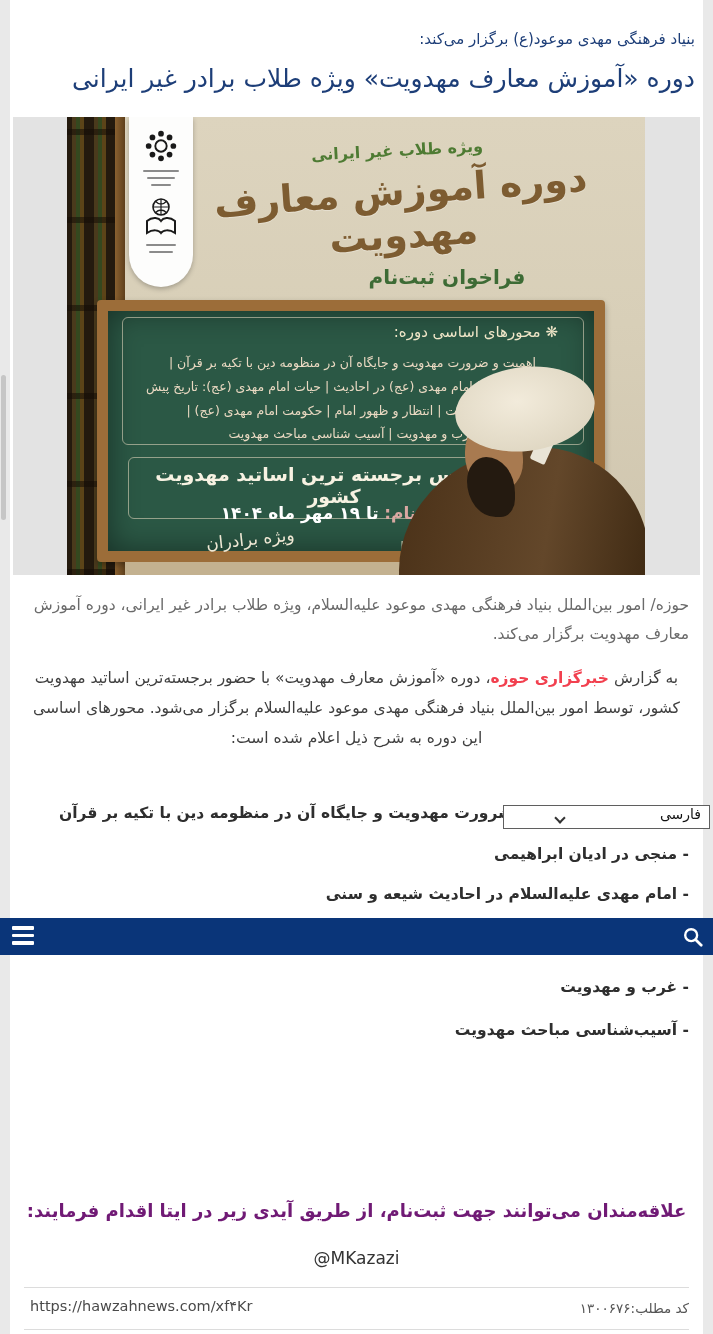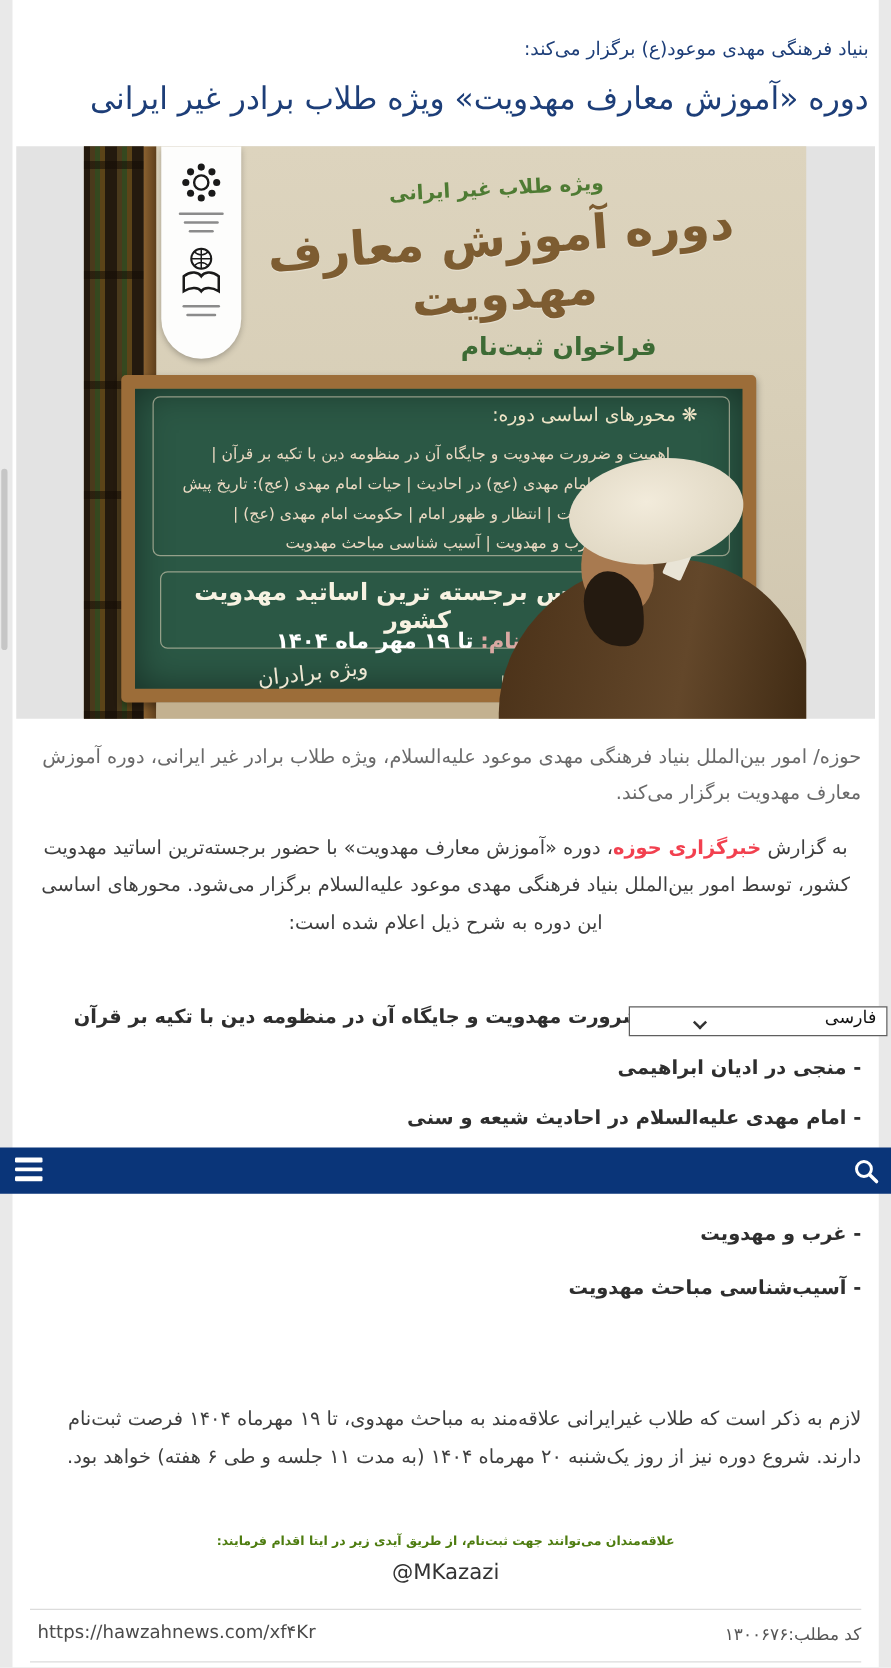--- a/index.html
+++ b/index.html
@@ -90,21 +90,21 @@
 
   
   .navbar { left:0; top:918px; width:713px; height:37px; background:#0a3579; z-index:7; }
   .hamburger { position:absolute; left:12px; top:8px; width:24px; height:21px; cursor:pointer; }
   .hamburger span { display:block; width:22px; height:3.5px; background:#fff; border-radius:1px; margin-bottom:4px; }
   .search-btn { position:absolute; right:9px; top:8px; width:22px; height:22px; cursor:pointer; }
 
   .para2 { right:24px; top:1120px; width:665px; direction:rtl; text-align:right;
           color:#3f3f3f; font-size:15.5px; line-height:1.95; }
   .cta { left:13px; top:1200px; width:687px; direction:rtl; text-align:center;
-          color:#4d7c0f; font-size:10px; font-weight:bold;margin-top:28px; }
+          color:#701a75; font-size:18px; font-weight:bold; }
   .handle { left:13px; top:1248px; width:687px; direction:ltr; text-align:center;
           color:#333; font-size:17px; }
   .divider { left:24px; width:665px; height:1px; background:#dcdcdc; }
   .footer-url { left:30px; top:1298px; direction:ltr; color:#4a4a4a; font-size:14.5px; cursor:pointer; }
   .footer-code { right:24px; top:1300px; direction:rtl; color:#555; font-size:13.5px; }
 </style>
 </head>
 <body>
 
 <div id="canvas">
@@ -204,21 +204,20 @@
         <line x1="15" y1="15" x2="21" y2="21" stroke="#ffffff" stroke-width="3" stroke-linecap="round"></line>
       </svg>
     </div>
   </nav>
 
   <div class="abs bullets-bottom">
       <div class="bullet">- غرب و مهدویت</div>
       <div class="bullet">- آسیب‌شناسی مباحث مهدویت</div>
     </div>
 
-  <p class="abs para2">لازم به ذکر است که طلاب غیرایرانی علاقه‌مند به مباحث مهدوی، تا ۱۹ مهرماه ۱۴۰۴ فرصت ثبت‌نام دارند. شروع دوره نیز از روز یک‌شنبه ۲۰ مهرماه ۱۴۰۴ (به مدت ۱۱ جلسه و طی ۶ هفته) خواهد بود.</p>
   <p class="abs cta">علاقه‌مندان می‌توانند جهت ثبت‌نام، از طریق آیدی زیر در ایتا اقدام فرمایند:</p>
   <p class="abs handle">@MKazazi</p>
 
   <div class="abs divider" style="top:1287px"></div>
   <a class="abs footer-url">https://hawzahnews.com/xf۴Kr</a>
   <div class="abs footer-code">
     <span>کد مطلب:</span><span>۱۳۰۰۶۷۶</span>
   </div>
   <div class="abs divider" style="top:1329px"></div>
 </div>

